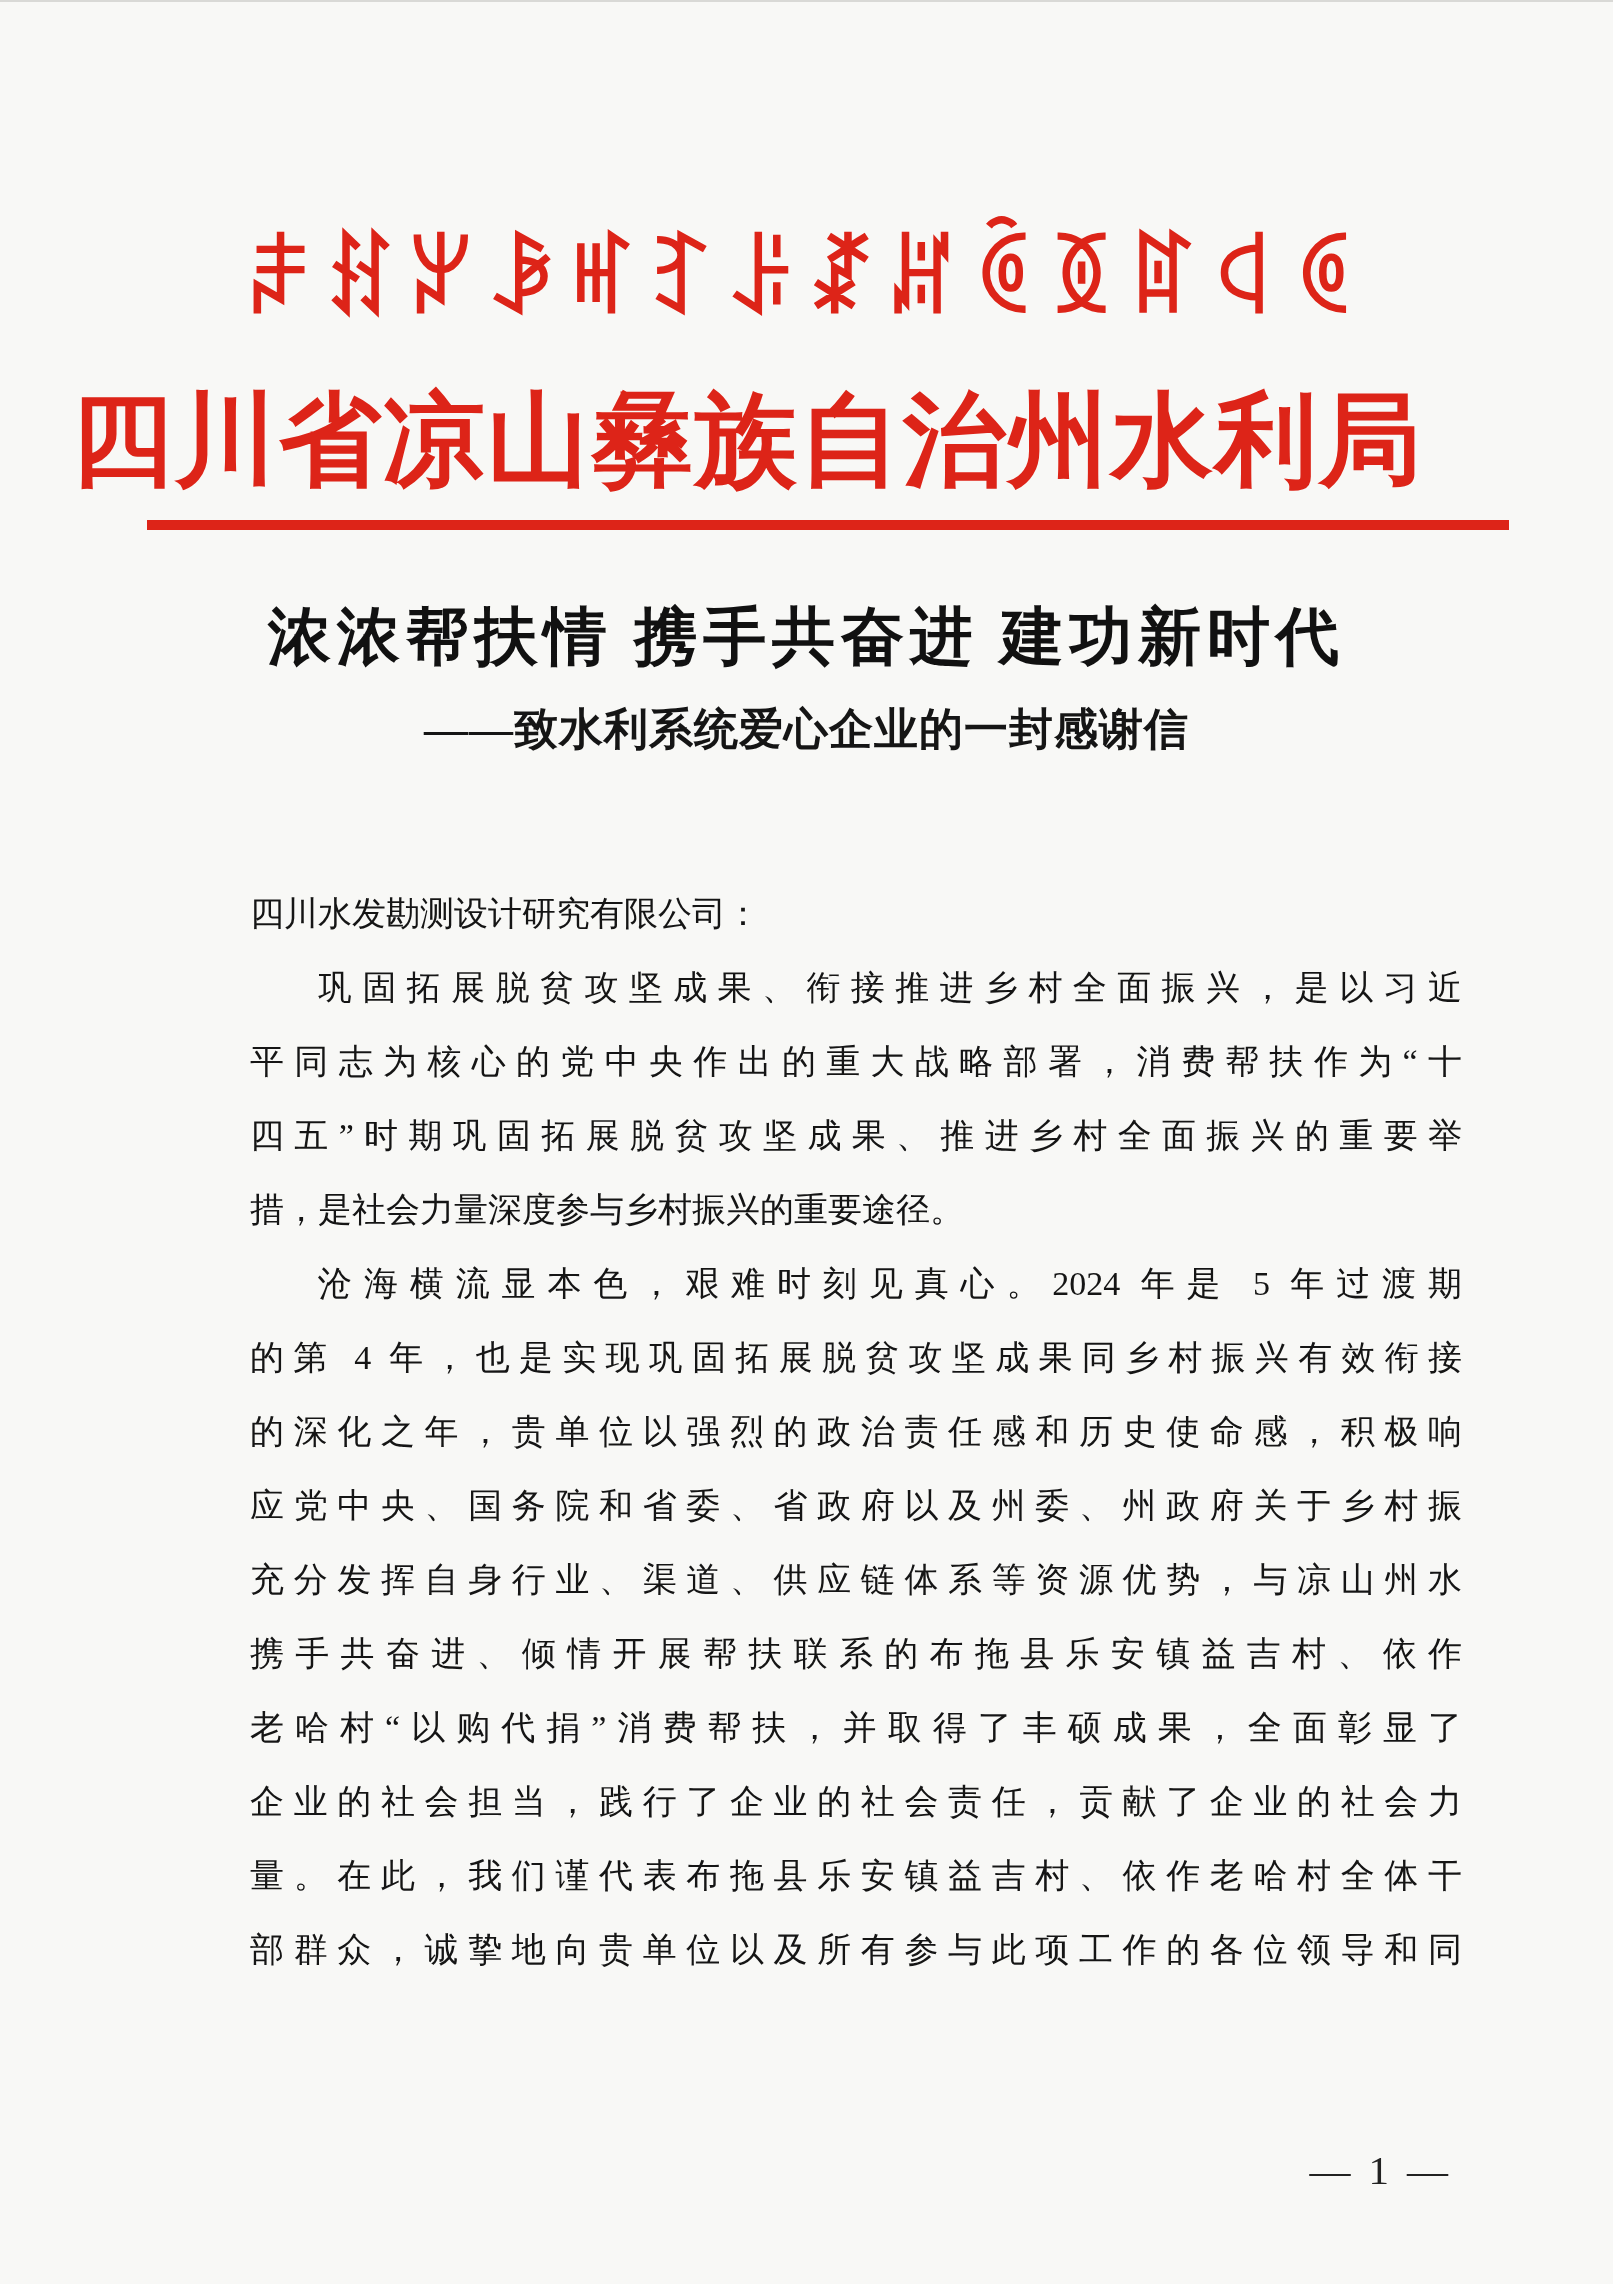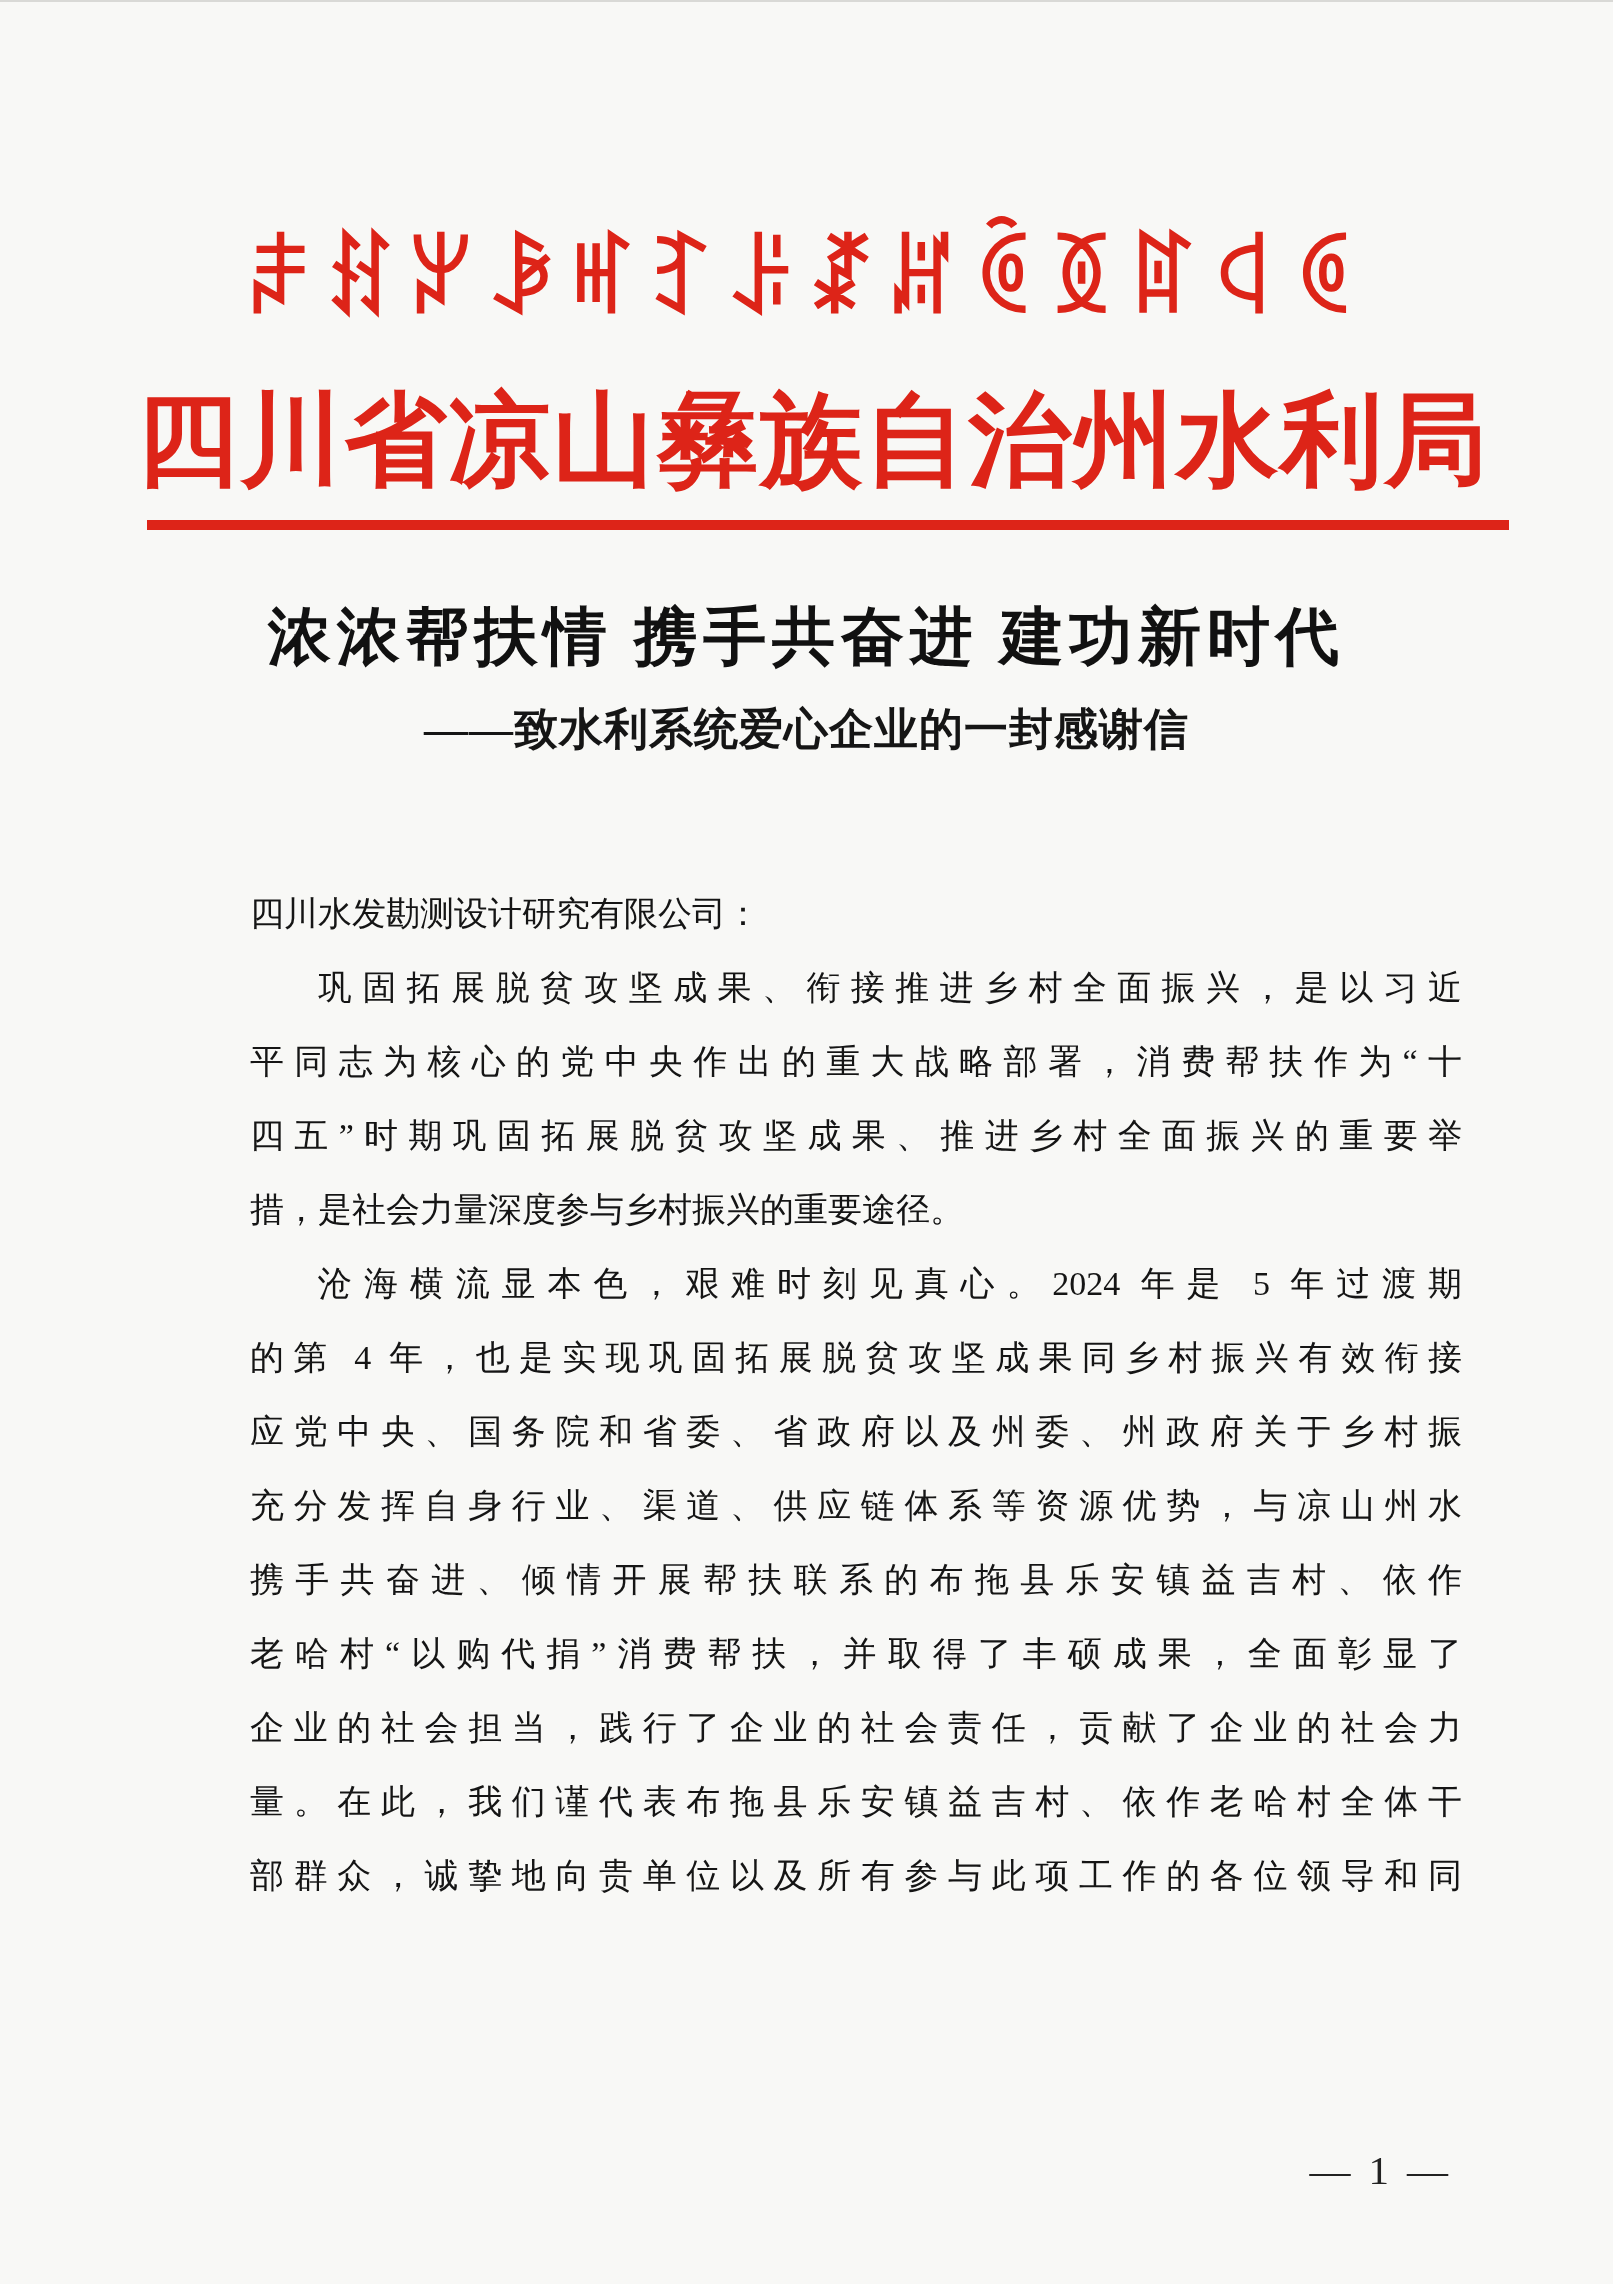--- a/index.html
+++ b/index.html
@@ -29,21 +29,21 @@
     font-weight:bold;
     letter-spacing:9.8px;
     color:#dd2418;
     white-space:nowrap;
   }
   .org-name{
     position:absolute;
     top:370px;
     left:71px;
     right:59px;
-    text-align:center;
+    text-align:left;
     font-size:102px;
     line-height:137px;
     font-weight:bold;
     letter-spacing:2px;
     color:#dd2418;
     white-space:nowrap;
   }
   .red-rule{
     position:absolute;
     top:518px;
@@ -133,20 +133,21 @@
 
     <div class="line loose">四川水发勘测设计研究有限公司：</div>
 
     <div class="line indent">巩固拓展脱贫攻坚成果、衔接推进乡村全面振兴，是以习近</div>
     <div class="line">平同志为核心的党中央作出的重大战略部署，消费帮扶作为“十</div>
     <div class="line">四五”时期巩固拓展脱贫攻坚成果、推进乡村全面振兴的重要举</div>
     <div class="line loose">措，是社会力量深度参与乡村振兴的重要途径。</div>
 
     <div class="line indent">沧海横流显本色，艰难时刻见真心。2024 年是 5 年过渡期</div>
     <div class="line">的第 4 年，也是实现巩固拓展脱贫攻坚成果同乡村振兴有效衔接</div>
+    <div class="line">的深化之年，贵单位以强烈的政治责任感和历史使命感，积极响</div>
     <div class="line">应党中央、国务院和省委、省政府以及州委、州政府关于乡村振</div>
     <div class="line">充分发挥自身行业、渠道、供应链体系等资源优势，与凉山州水</div>
     <div class="line">携手共奋进、倾情开展帮扶联系的布拖县乐安镇益吉村、依作</div>
     <div class="line">老哈村“以购代捐”消费帮扶，并取得了丰硕成果，全面彰显了</div>
     <div class="line">企业的社会担当，践行了企业的社会责任，贡献了企业的社会力</div>
     <div class="line">量。在此，我们谨代表布拖县乐安镇益吉村、依作老哈村全体干</div>
     <div class="line">部群众，诚挚地向贵单位以及所有参与此项工作的各位领导和同</div>
   </div>
 
   <div class="page-number">— 1 —</div>

